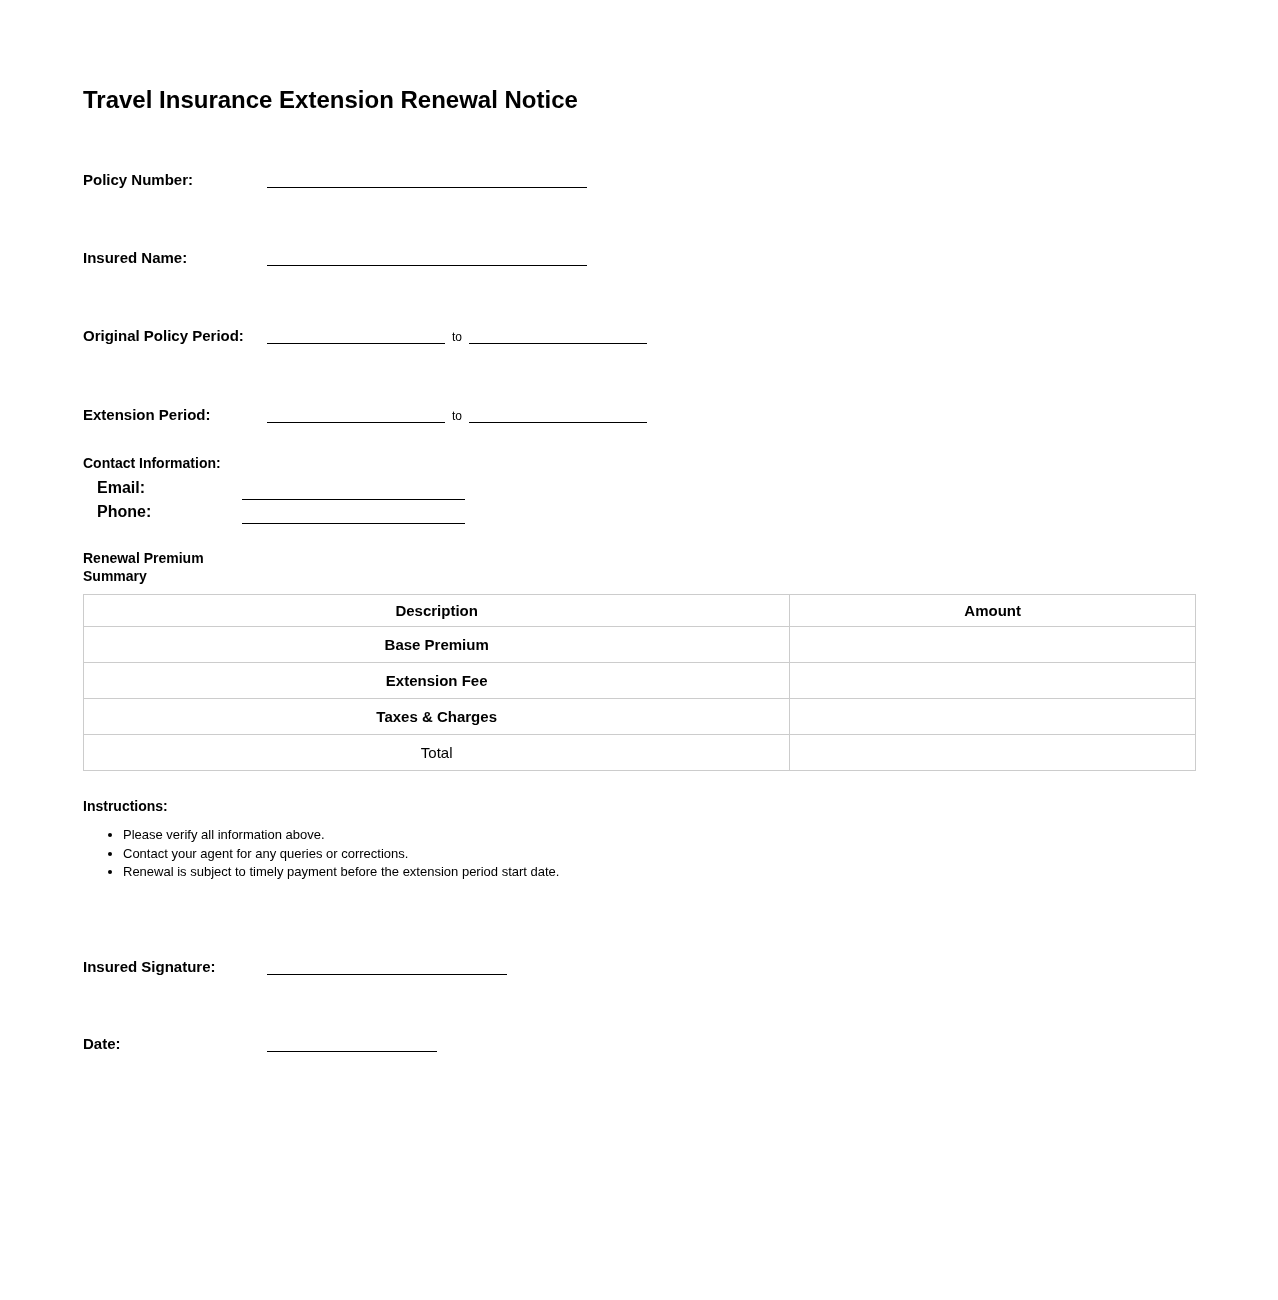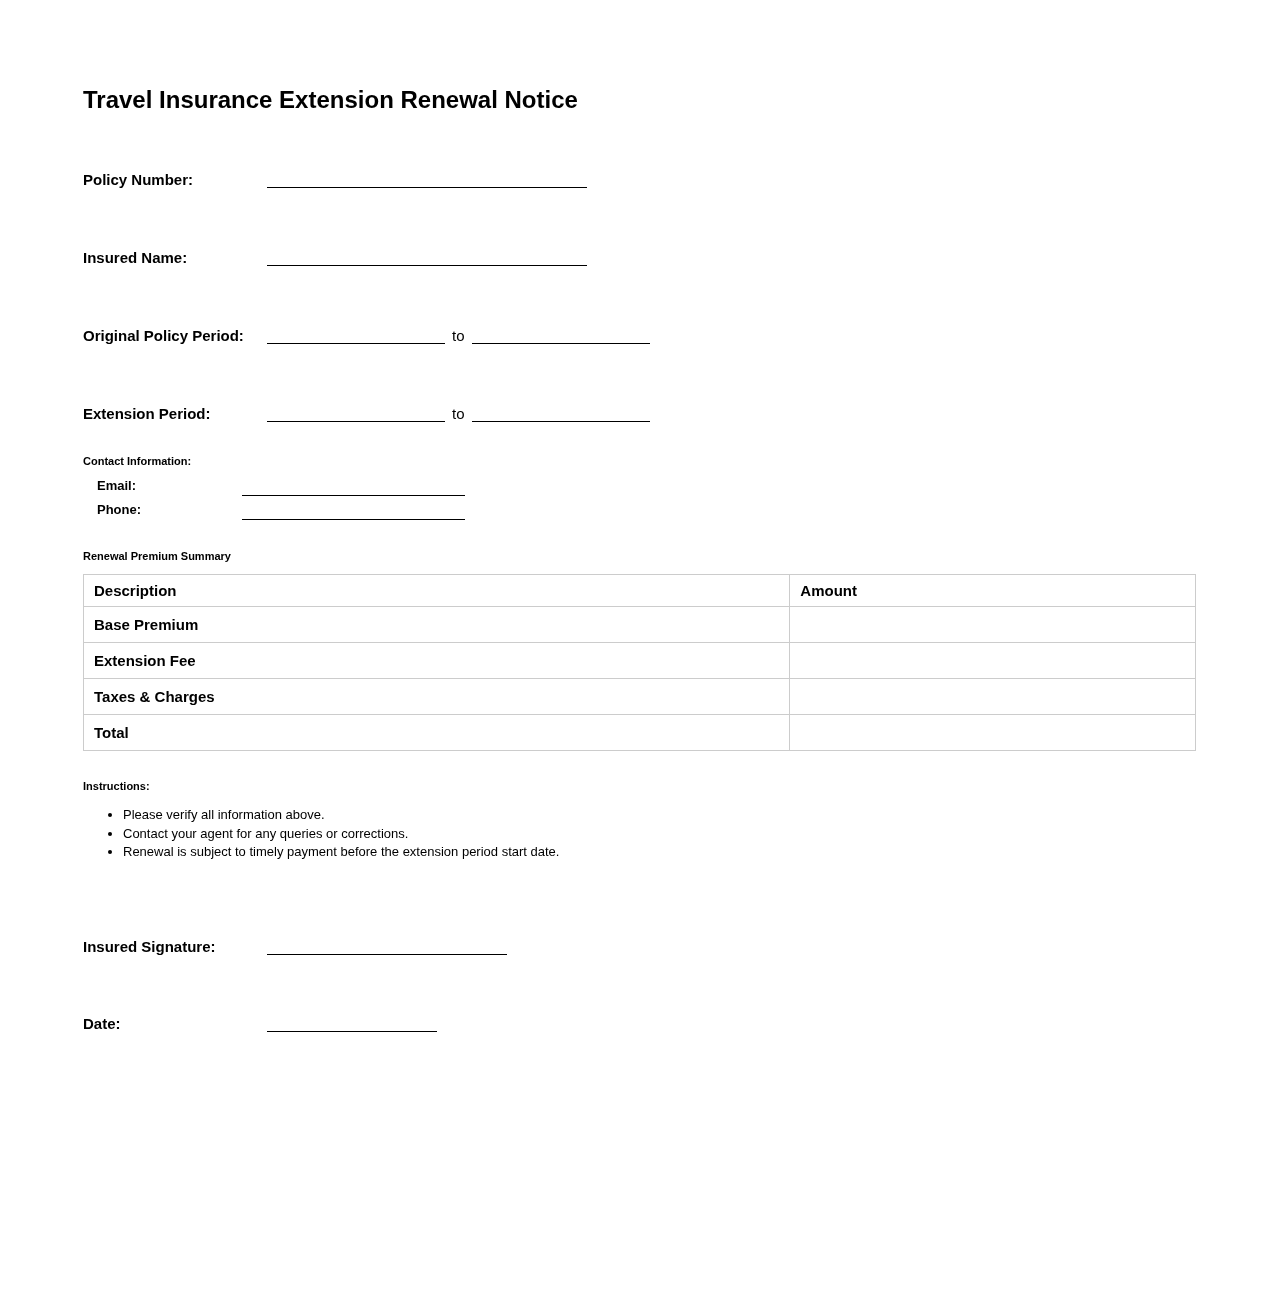--- a/index.html
+++ b/index.html
@@ -43,68 +43,68 @@
     position: relative;
     top: 3px;
   }
   .blank.w-long   { width: 320px; }
   .blank.w-period { width: 178px; }
   .blank.w-contact{ width: 223px; }
   .blank.w-sig    { width: 240px; }
   .blank.w-date   { width: 170px; }
   .to-sep {
     margin: 0 7px;
-    font-size: 15px;
+    font-size: 12px;
   }
   .section-heading {
-    font-size: 11px;
+    font-size: 14px;
     line-height: 18px;
     font-weight: bold;
     margin: 0;
   }
   .contact-heading { margin: 28px 0 6px 0; }
   .contact-row {
     display: flex;
-    align-items: center;
+    align-items: flex-end;
     padding-left: 14px;
     margin-bottom: 5px;
-    font-size: 13px;
+    font-size: 16px;
     line-height: 19px;
   }
   .contact-row .label {
     font-weight: bold;
     flex: 0 0 145px;
   }
   .premium-heading {
     margin: 28px 0 9px 0;
     width: 160px;
   }
   table.premium-table {
     border-collapse: collapse;
     width: 1113px;
     font-size: 15px;
   }
   table.premium-table th,
   table.premium-table td {
     border: 1px solid #cccccc;
-    text-align: left;
+    text-align: center;
     font-weight: normal;
     line-height: 19px;
   }
   table.premium-table th {
     font-weight: bold;
     padding: 6px 10px;
   }
   table.premium-table td {
     padding: 8px 10px;
     font-weight: bold;
   }
   table.premium-table col.col-desc  { width: 707px; }
   table.premium-table col.col-amount{ width: 406px; }
-  table.premium-table tr.total-row td.desc-cell { font-weight: bold; }
+  table.premium-table tr.total-row td.desc-cell { font-weight: normal; }
   .instructions-heading { margin: 26px 0 0 0; }
   ul.instructions-list {
     margin: 11px 0 4px 0;
     padding-left: 40px;
     font-size: 13px;
     line-height: 18.5px;
   }
   ul.instructions-list li { margin: 0; }
   .sig-row { margin-top: 35px; margin-bottom: 17px; }
   .date-row { margin-bottom: 0; }

